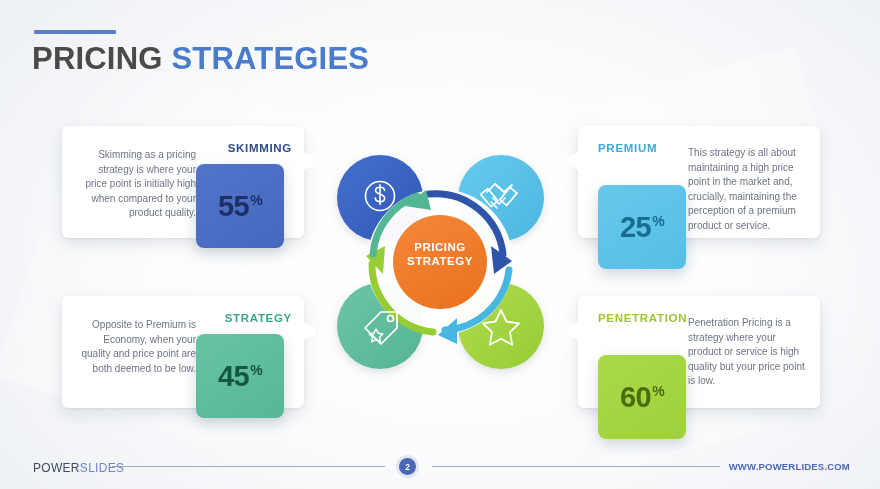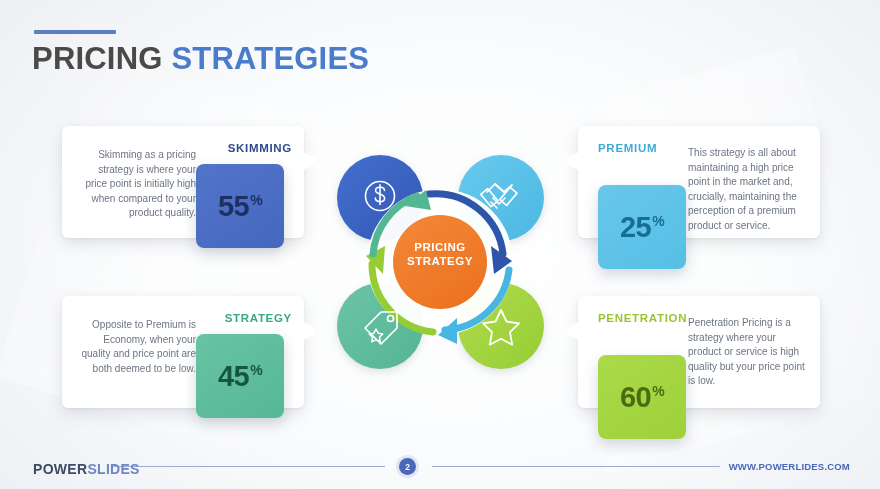--- a/index.html
+++ b/index.html
@@ -112,21 +112,21 @@
     text-align: center;
     color: #ffffff; font-size: 11.5px; font-weight: bold;
     line-height: 14px; letter-spacing: .5px;
     pointer-events: none;
   }
 
   
   .footer { position: absolute; left: 0; right: 0; bottom: 0; height: 40px; }
   .brand {
     position: absolute; left: 33px; top: 12px;
-    font-size: 14px; font-weight: bold; letter-spacing: .3px;
+    font-size: 12px; font-weight: normal; letter-spacing: .3px;
   }
   .brand .b1 { color: #3f4b63; }
   .brand .b2 { color: #6d86c8; }
   .f-line {
     position: absolute; top: 17px; height: 1px; background: #7f93c6; opacity: .75;
   }
   .f-line-l { left: 112px; width: 273px; }
   .f-line-r { left: 432px; width: 288px; }
   .page-badge {
     position: absolute; left: 399px; top: 9px;

